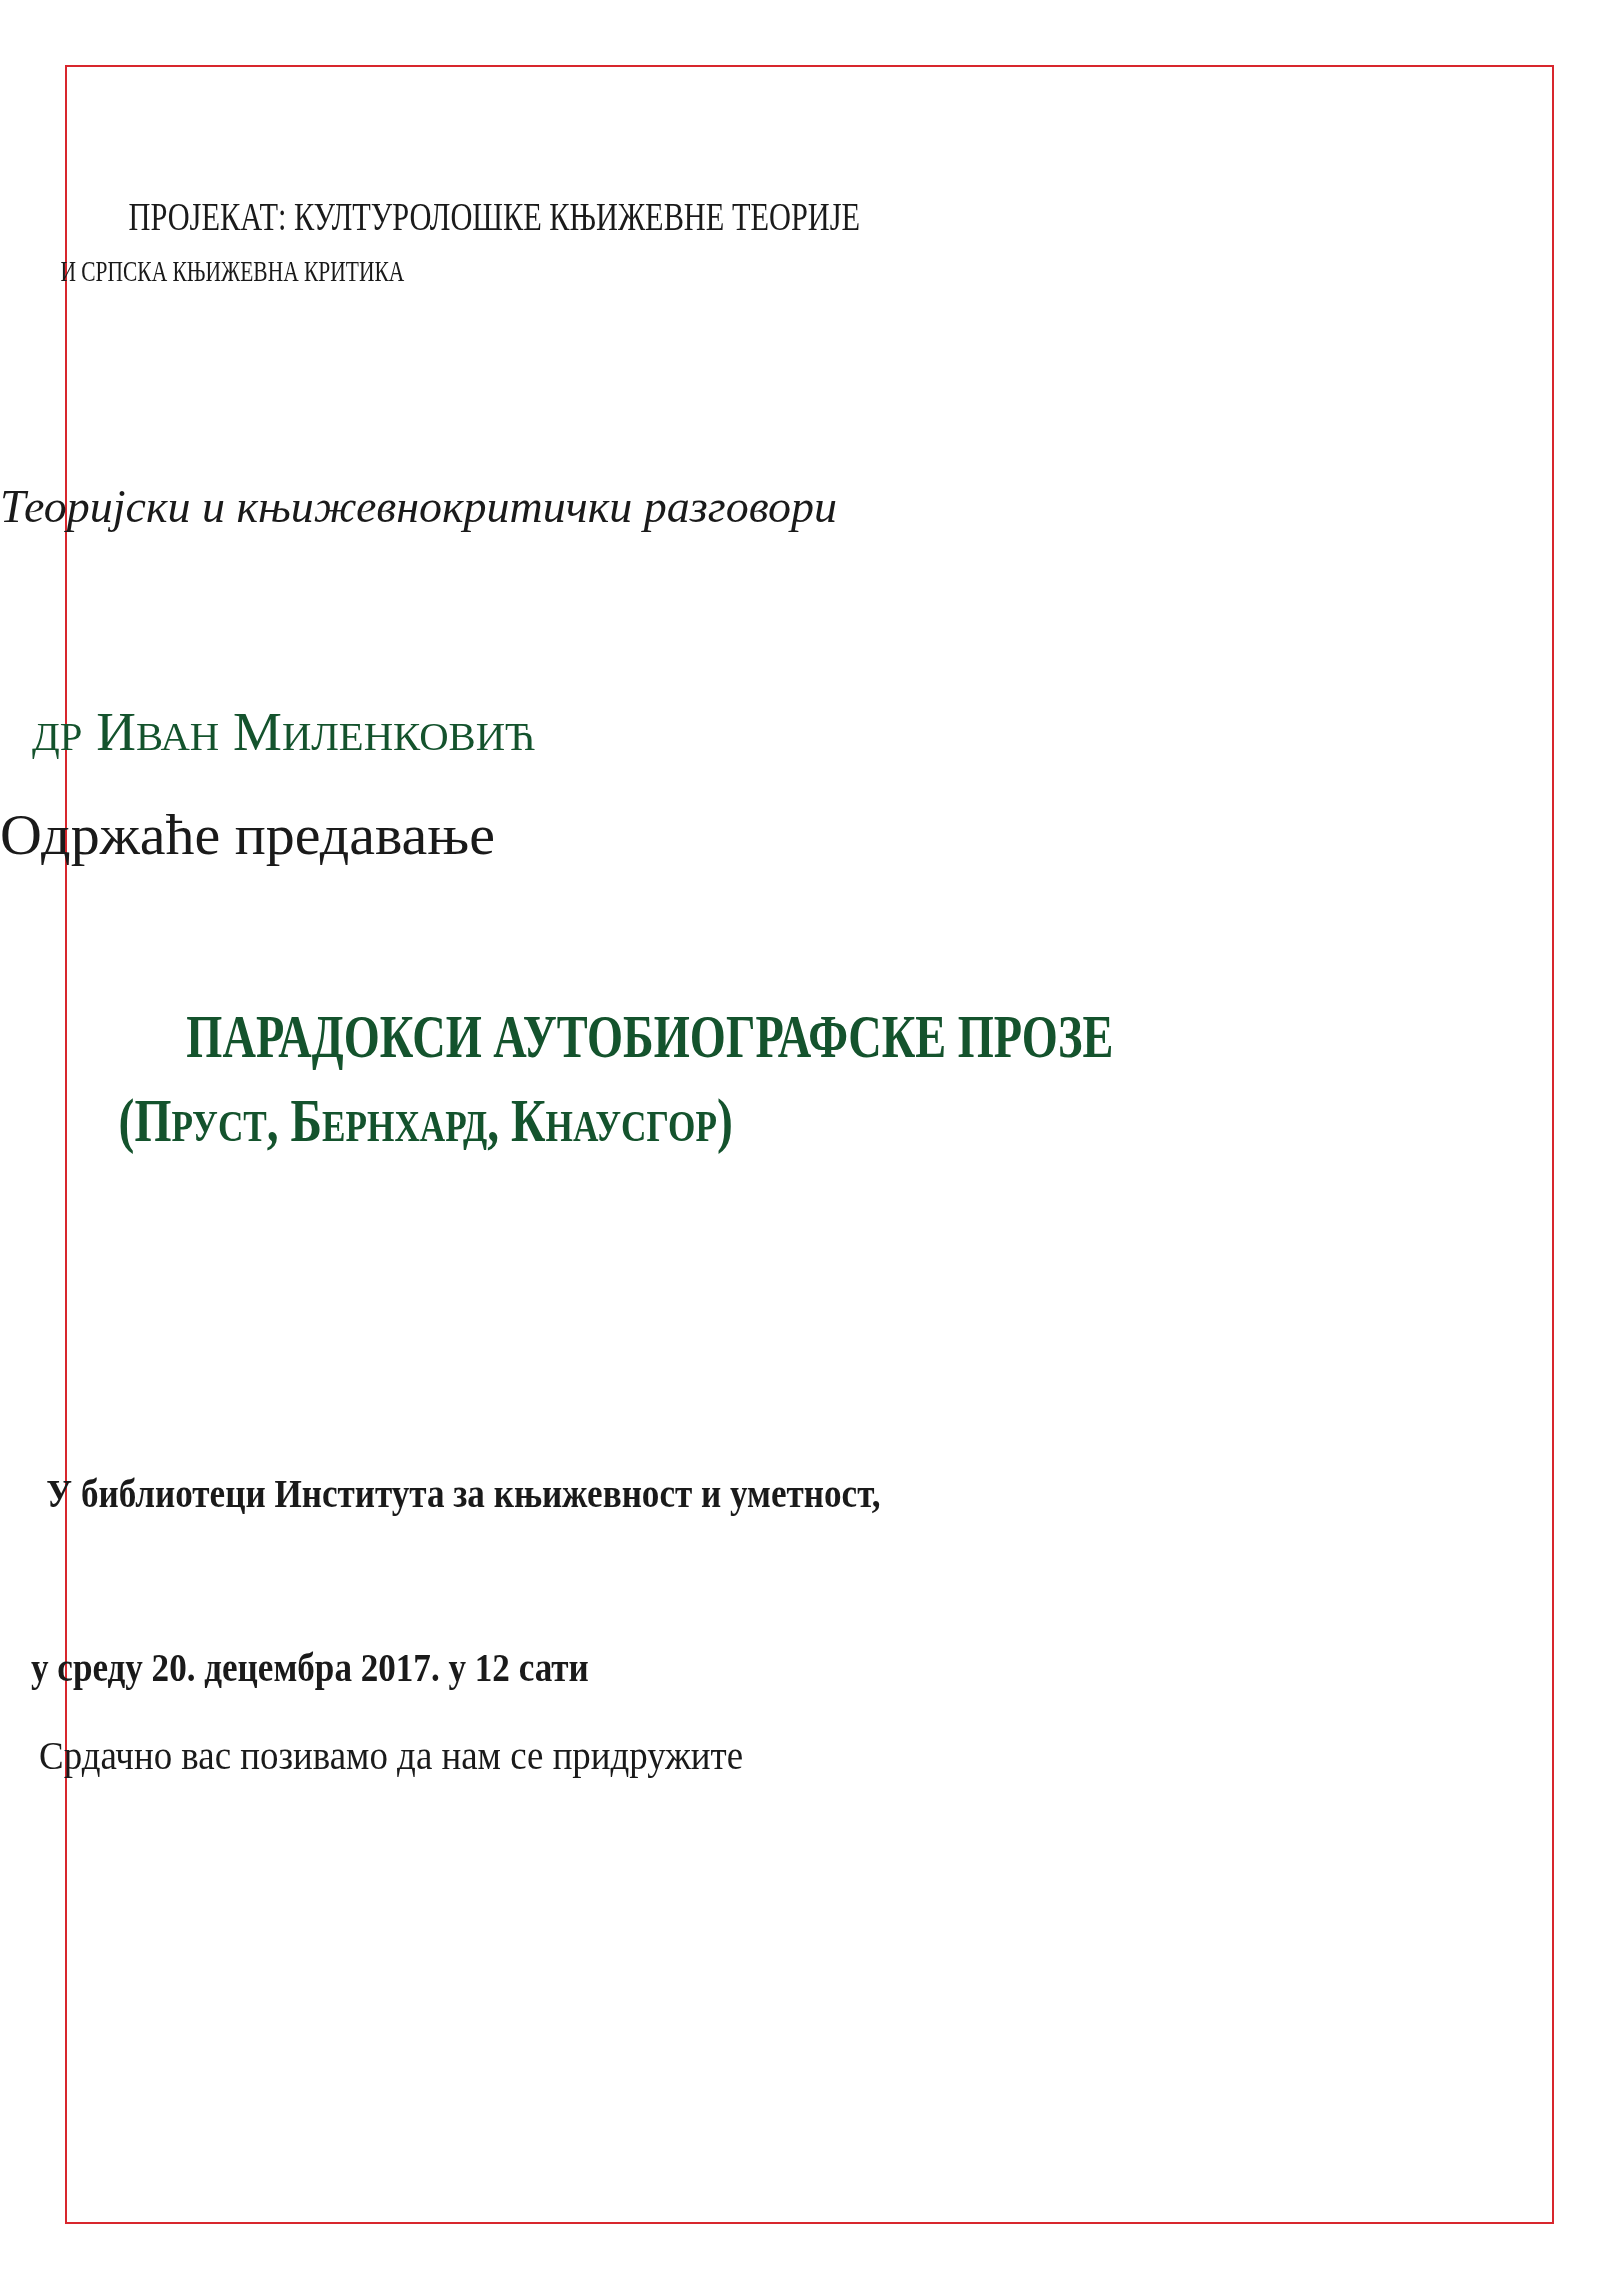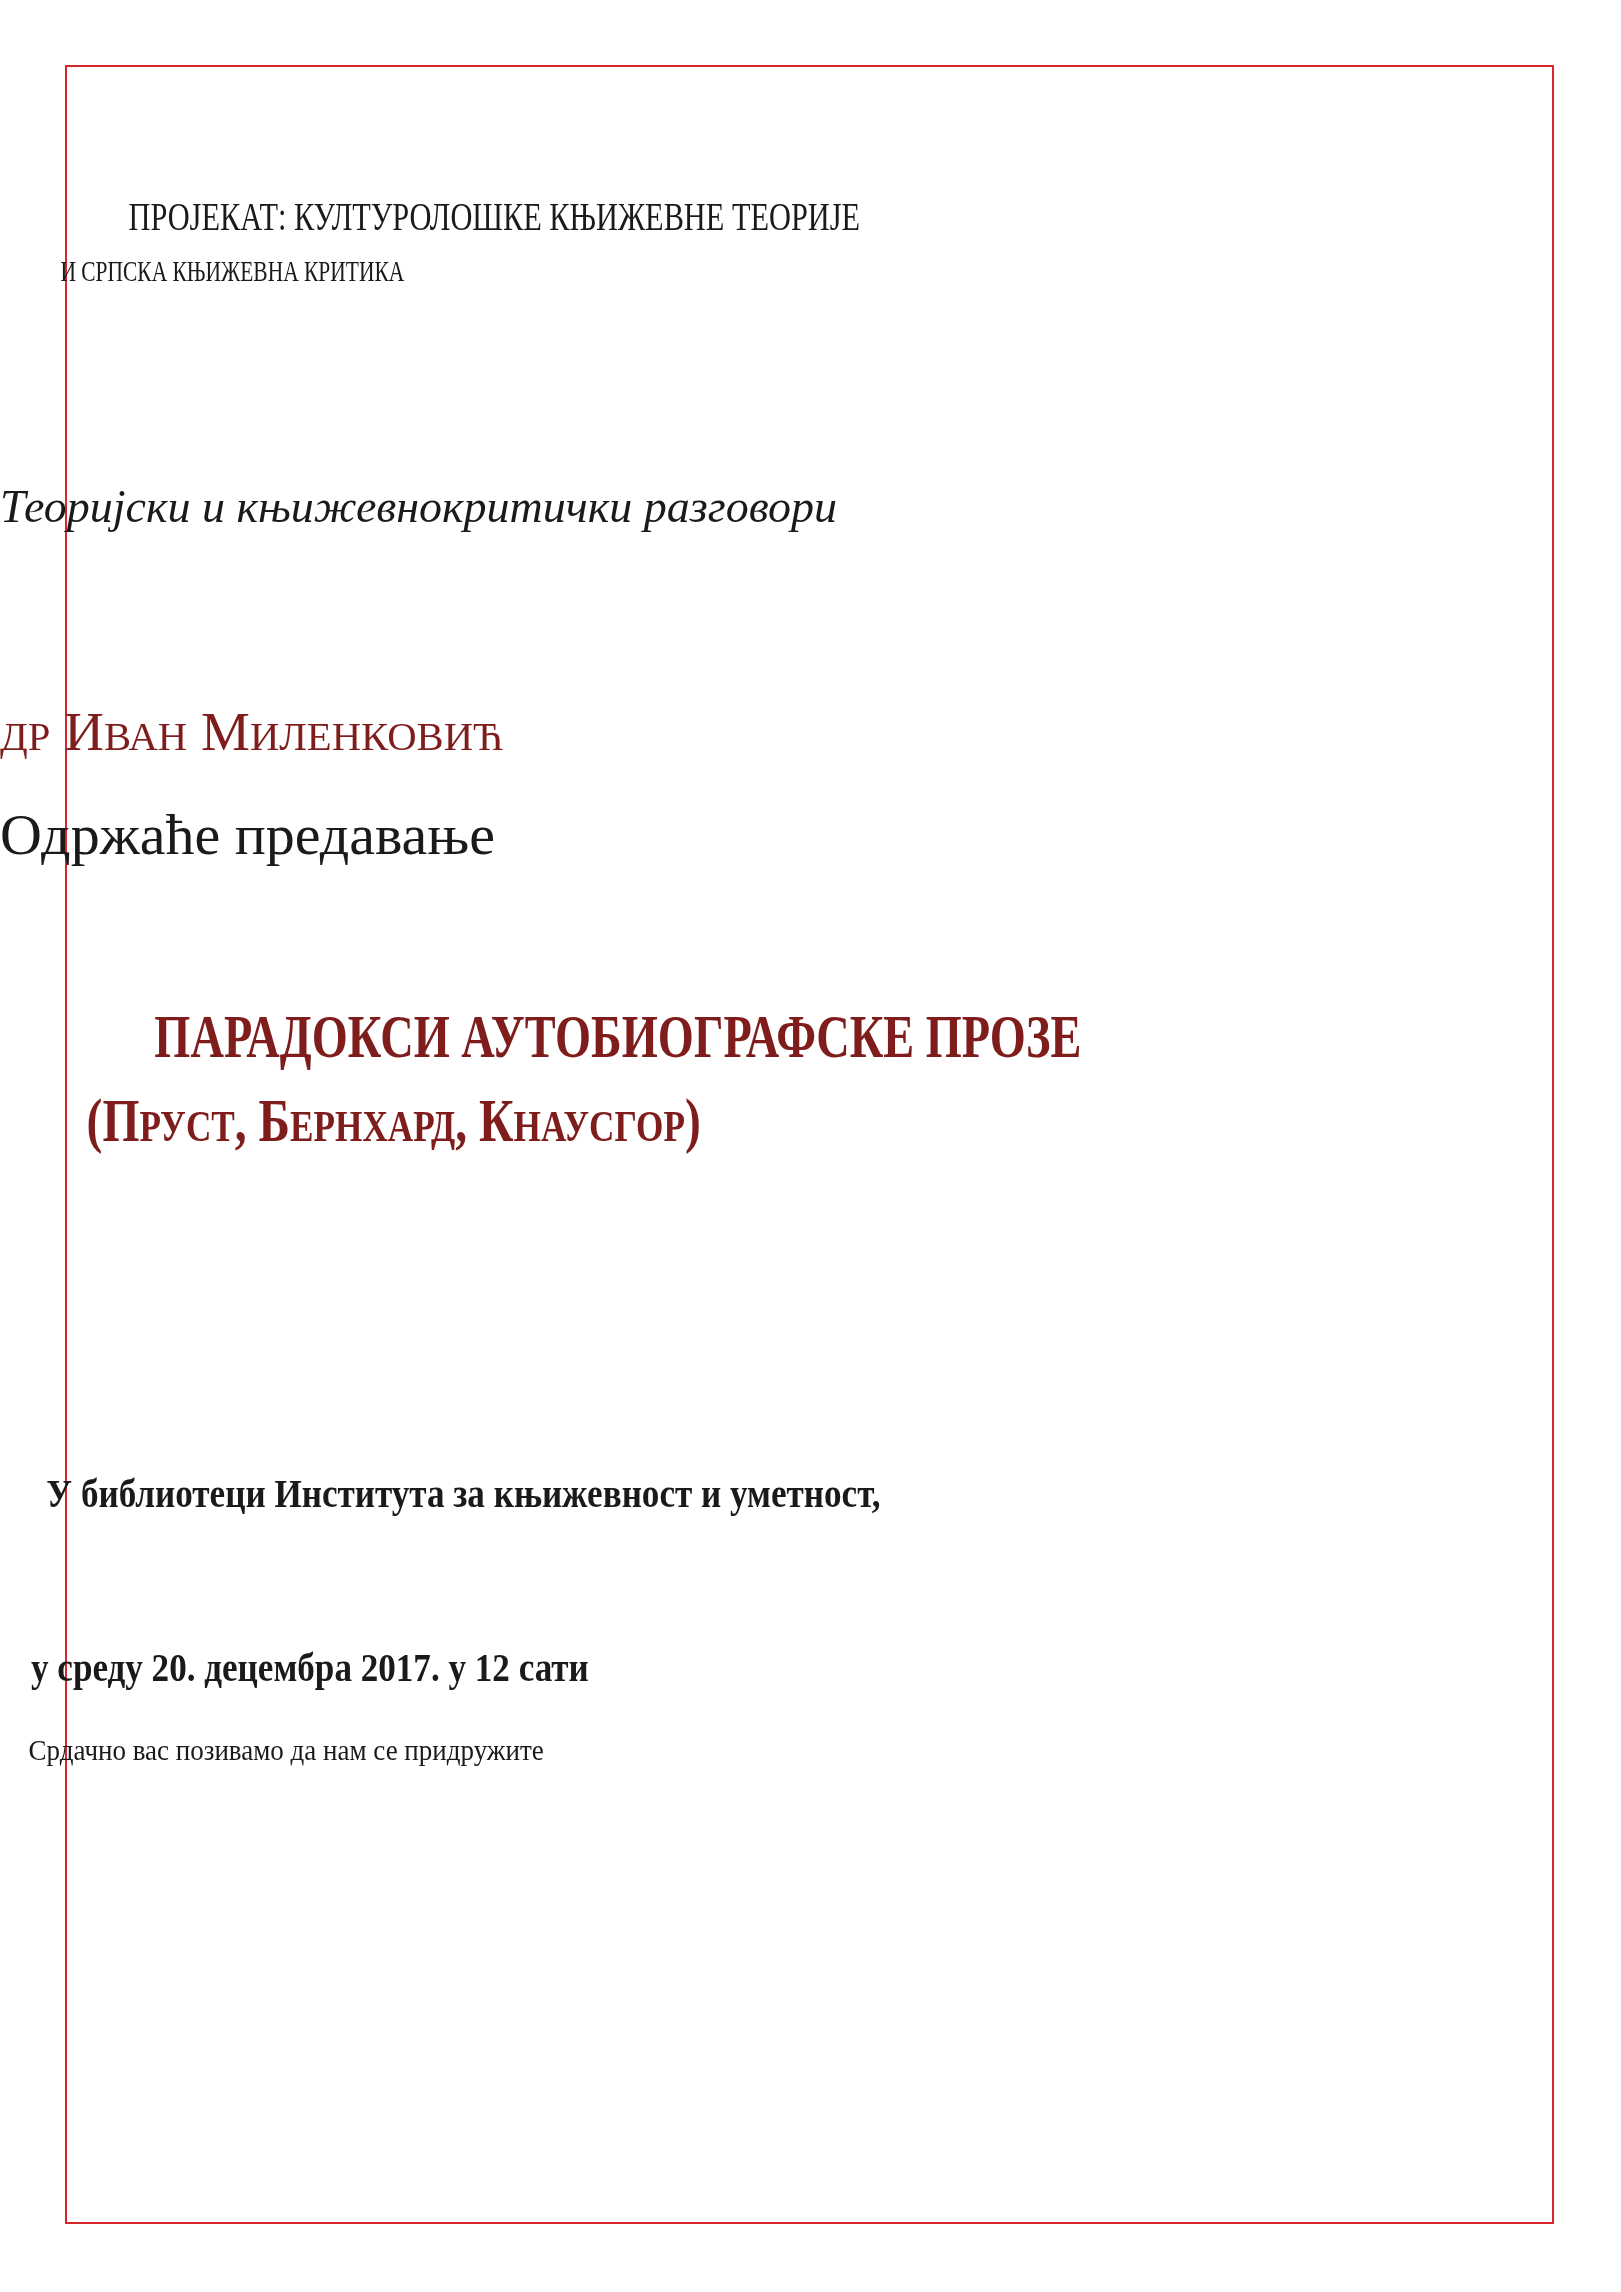--- a/index.html
+++ b/index.html
@@ -2,21 +2,21 @@
 <html><head>
 <meta charset="utf-8">
 <style>
   html, body { margin: 0; padding: 0; background: #ffffff; }
   body { width: 1621px; height: 2293px; position: relative; overflow: hidden;
          font-family: "Liberation Serif", "DejaVu Serif", serif; color: #1a1a1a; }
   .frame { position: absolute; left: 65px; top: 65px; width: 1489px; height: 2159px;
            border: 2px solid #d8262d; box-sizing: border-box; }
   .line { position: absolute; left: 0; width: 1371px; text-align: left; white-space: nowrap; line-height: 1; }
   .fit { display: inline-block; transform-origin: center center; }
-  .red { color: #7f1d1d; }
+  .red { color: #14532d; padding-left: 32px; }
   .bold { font-weight: bold; }
   .sc { font-size: 0.74em; }
 </style>
 </head>
 <body>
 
 <div class="frame"></div>
 
 <div class="line" style="top:196px; font-size:41px;">
   <span class="fit" style="transform:scaleX(0.74);">ПРОЈЕКАТ: КУЛТУРОЛОШКЕ КЊИЖЕВНЕ ТЕОРИЈЕ</span>
@@ -51,16 +51,16 @@
 </div>
 
 <div class="line bold" style="top:1474px; font-size:39px;">
   <span class="fit" style="transform:scaleX(0.9);">У библиотеци Института за књижевност и уметност,</span>
 </div>
 
 <div class="line bold" style="top:1648px; font-size:39px;">
   <span class="fit" style="transform:scaleX(0.9);">у среду 20. децембра 2017. у 12 сати</span>
 </div>
 
-<div class="line" style="top:1735px; font-size:30px;">
+<div class="line" style="top:1735px; font-size:41px;">
   <span class="fit" style="transform:scaleX(0.9);">Срдачно вас позивамо да нам се придружите</span>
 </div>
 
 
 </body></html>

